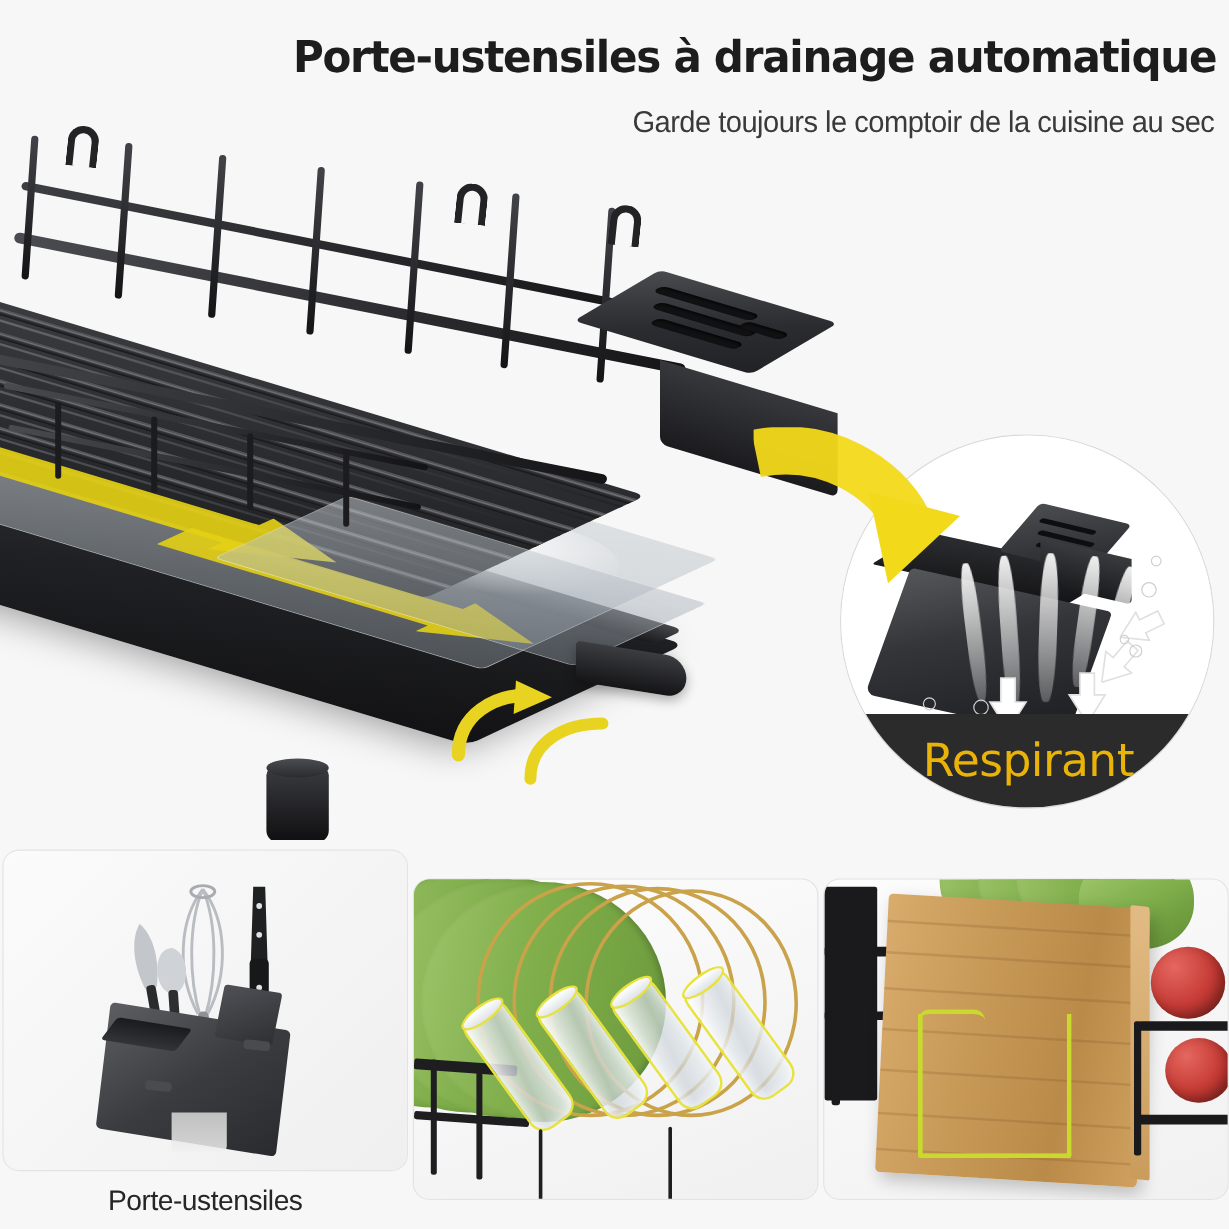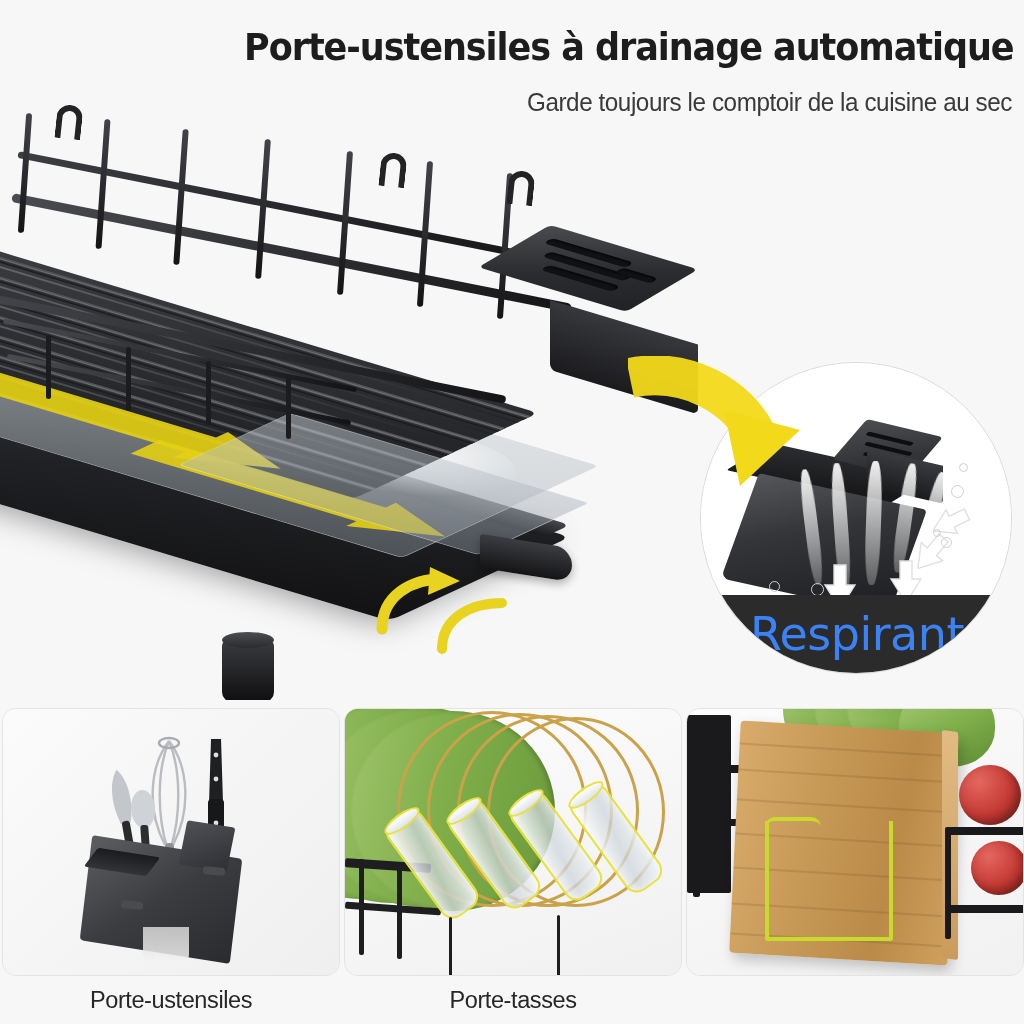--- a/index.html
+++ b/index.html
@@ -209,30 +209,30 @@
   }
   .air-arrow { position:absolute; }
   .bubble {
     position:absolute; border:1.7px solid #cfcfcf; border-radius:50%; background:transparent;
   }
   .callout-band {
     position:absolute; left:0; bottom:0; width:312px; height:78px;
     background:#2b2b2b; display:flex; align-items:center; justify-content:center;
   }
   .callout-band span {
-    color:#3b82f6; font-size:46px; letter-spacing:-.5px;
+    color:#eab308; font-size:38px; letter-spacing:-.5px;
     font-family:"DejaVu Sans", sans-serif;
   }
 
   
   .panels {
     position:absolute; left:0; top:708px; width:1024px; height:316px;
     display:flex; gap:4px; padding:0 2px;
   }
-  .panel { width:338px; display:flex; flex-direction:column; }
+  .panel { width:338px; display:flex; flex-direction:column;justify-content:center; }
   .panel-img {
     position:relative; width:338px; height:268px;
     border:1px solid #e3e3e3; border-radius:14px; overflow:hidden; background:#f4f4f4;
   }
   .panel-cap {
     height:48px; display:flex; align-items:center; justify-content:center;
     font-size:23.5px; color:#262626; letter-spacing:-.4px; white-space:nowrap;
   }
 
   
@@ -570,21 +570,20 @@
       <div class="cup" style="left:190px; top:78px;  transform:rotate(-36deg);">
         <div class="cup-rim"></div>
       </div>
       <div class="cup" style="left:250px; top:70px;  transform:rotate(-36deg);">
         <div class="cup-rim"></div>
       </div>
 
       <div class="rack-wire-2" style="left:104px; top:208px; width:3px; height:60px;"></div>
       <div class="rack-wire-2" style="left:212px; top:206px; width:3px; height:62px;"></div>
     </div>
-    <div class="panel-cap">Porte-tasses</div>
   </div>
 
   <div class="panel">
     <div class="panel-img">
       <div class="p3-bg"></div>
 
       <div class="darkrack" style="left:0px;  top:6px;   width:44px; height:178px;"></div>
       <div class="darkrack" style="left:0px;  top:56px;  width:92px; height:8px;"></div>
       <div class="darkrack" style="left:0px;  top:110px; width:86px; height:7px;"></div>
       <div class="darkrack" style="left:6px;  top:110px; width:7px;  height:78px;"></div>

